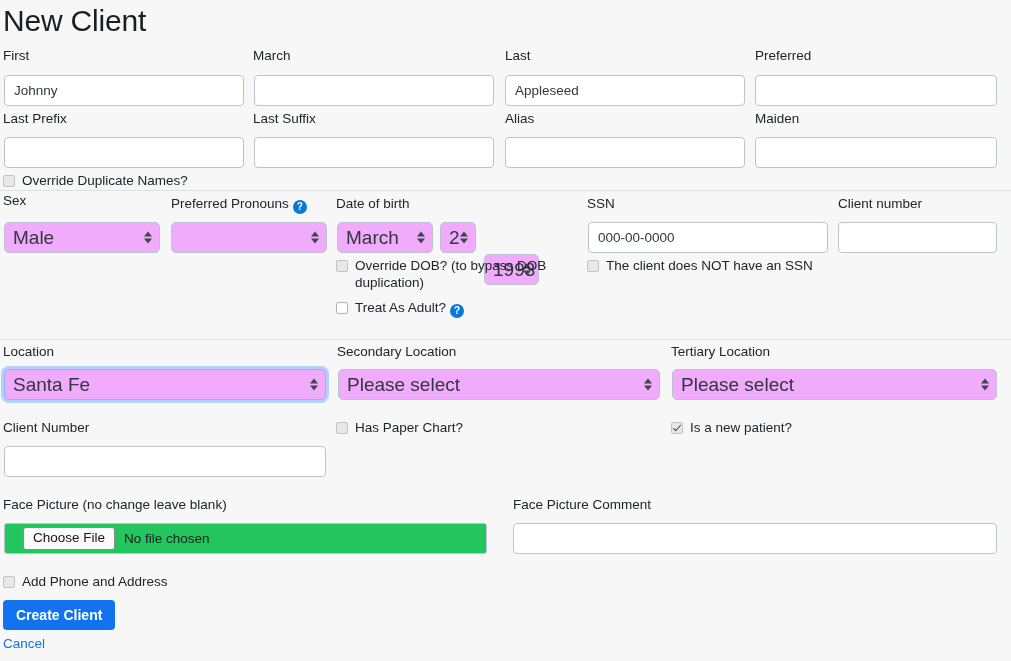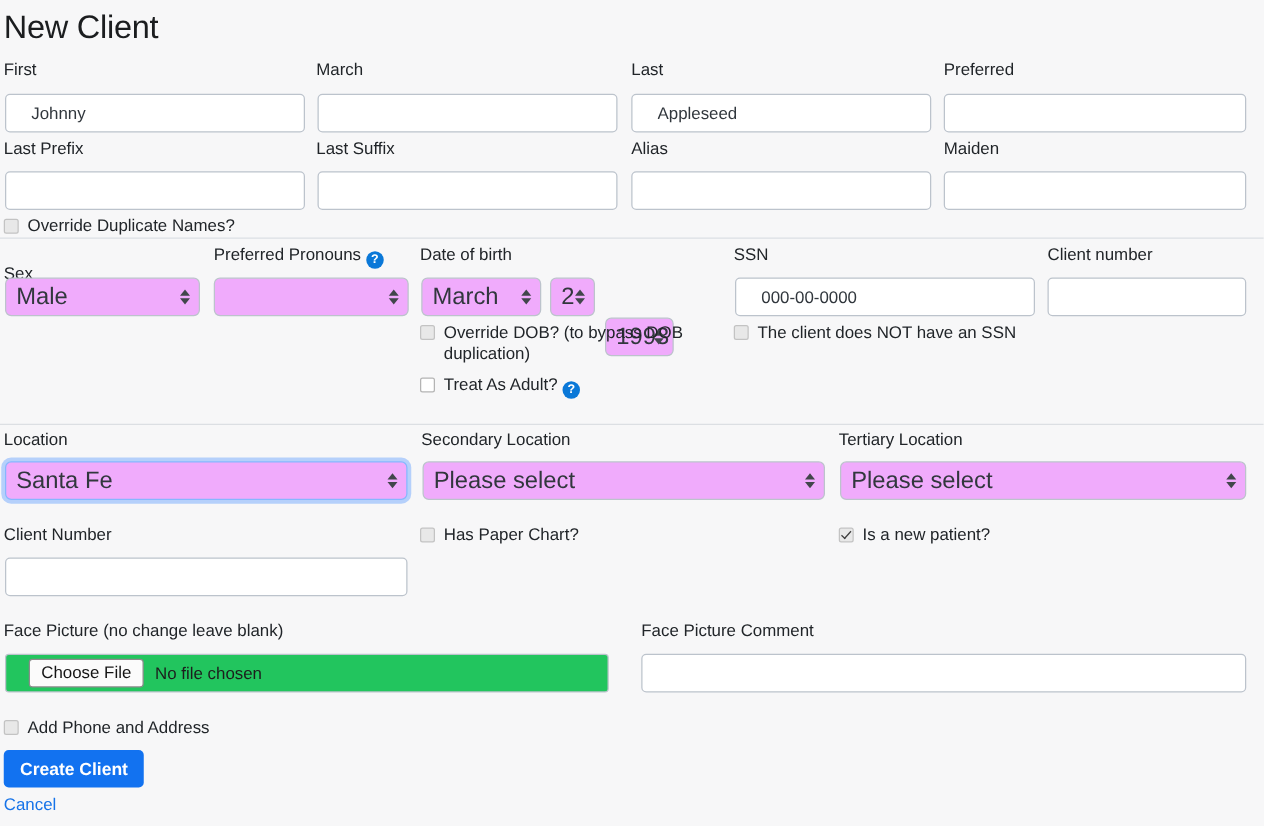--- a/index.html
+++ b/index.html
@@ -20,21 +20,21 @@
     width: 1011px;
     height: 661px;
     box-sizing: border-box;
   }
 
   
   .page-title {
     position: absolute;
     left: 3px;
     top: 6px;
-    font-size: 26px;
+    font-size: 30px;
     font-weight: 400;
     letter-spacing: -0.2px;
     color: #1b1d1f;
     line-height: 30px;
   }
 
   
   .lbl {
     position: absolute;
     font-size: 13.5px;
@@ -47,21 +47,21 @@
   .tin {
     position: absolute;
     box-sizing: border-box;
     height: 31px;
     background: #ffffff;
     border: 1px solid #bcc3cc;
     border-radius: 4px;
     font-family: "Liberation Sans", sans-serif;
     font-size: 13.5px;
     color: #31373d;
-    padding: 0 20px;
+    padding: 0 9px;
     outline: none;
   }
   .tin::placeholder { color: #31373d; opacity: 1; }
 
   
   .sel {
     position: absolute;
     box-sizing: border-box;
     height: 31px;
     background: #f0abfc;
@@ -246,21 +246,21 @@
   <input class="tin" style="left: 505px; top: 137px; width: 240px;" value="">
   <input class="tin" style="left: 755px; top: 137px; width: 242px;" value="">
 
   <div class="cbrow" style="left:3px; top:172px;">
     <span class="cbox dim"></span>
     <span class="cbtext">Override Duplicate Names?</span>
   </div>
 
   <div class="hr" style="top:190px;"></div>
 
-  <div class="lbl" style="left:3px; top:211px;">Sex</div>
+  <div class="lbl" style="left:3px; top:193px;">Sex</div>
   <div class="lbl" style="left:171px; top:196px;">
     <span>Preferred Pronouns</span><span class="help">?</span>
   </div>
   <div class="lbl" style="left:336px; top:196px;text-align:right;">Date of birth</div>
   <div class="lbl" style="left:587px; top:196px;">SSN</div>
   <div class="lbl" style="left:838px; top:196px;">Client number</div>
 
   <div class="sel" style="left:4px; top:222px; width:156px;">
     <span>Male</span>
     <span class="arrows">

